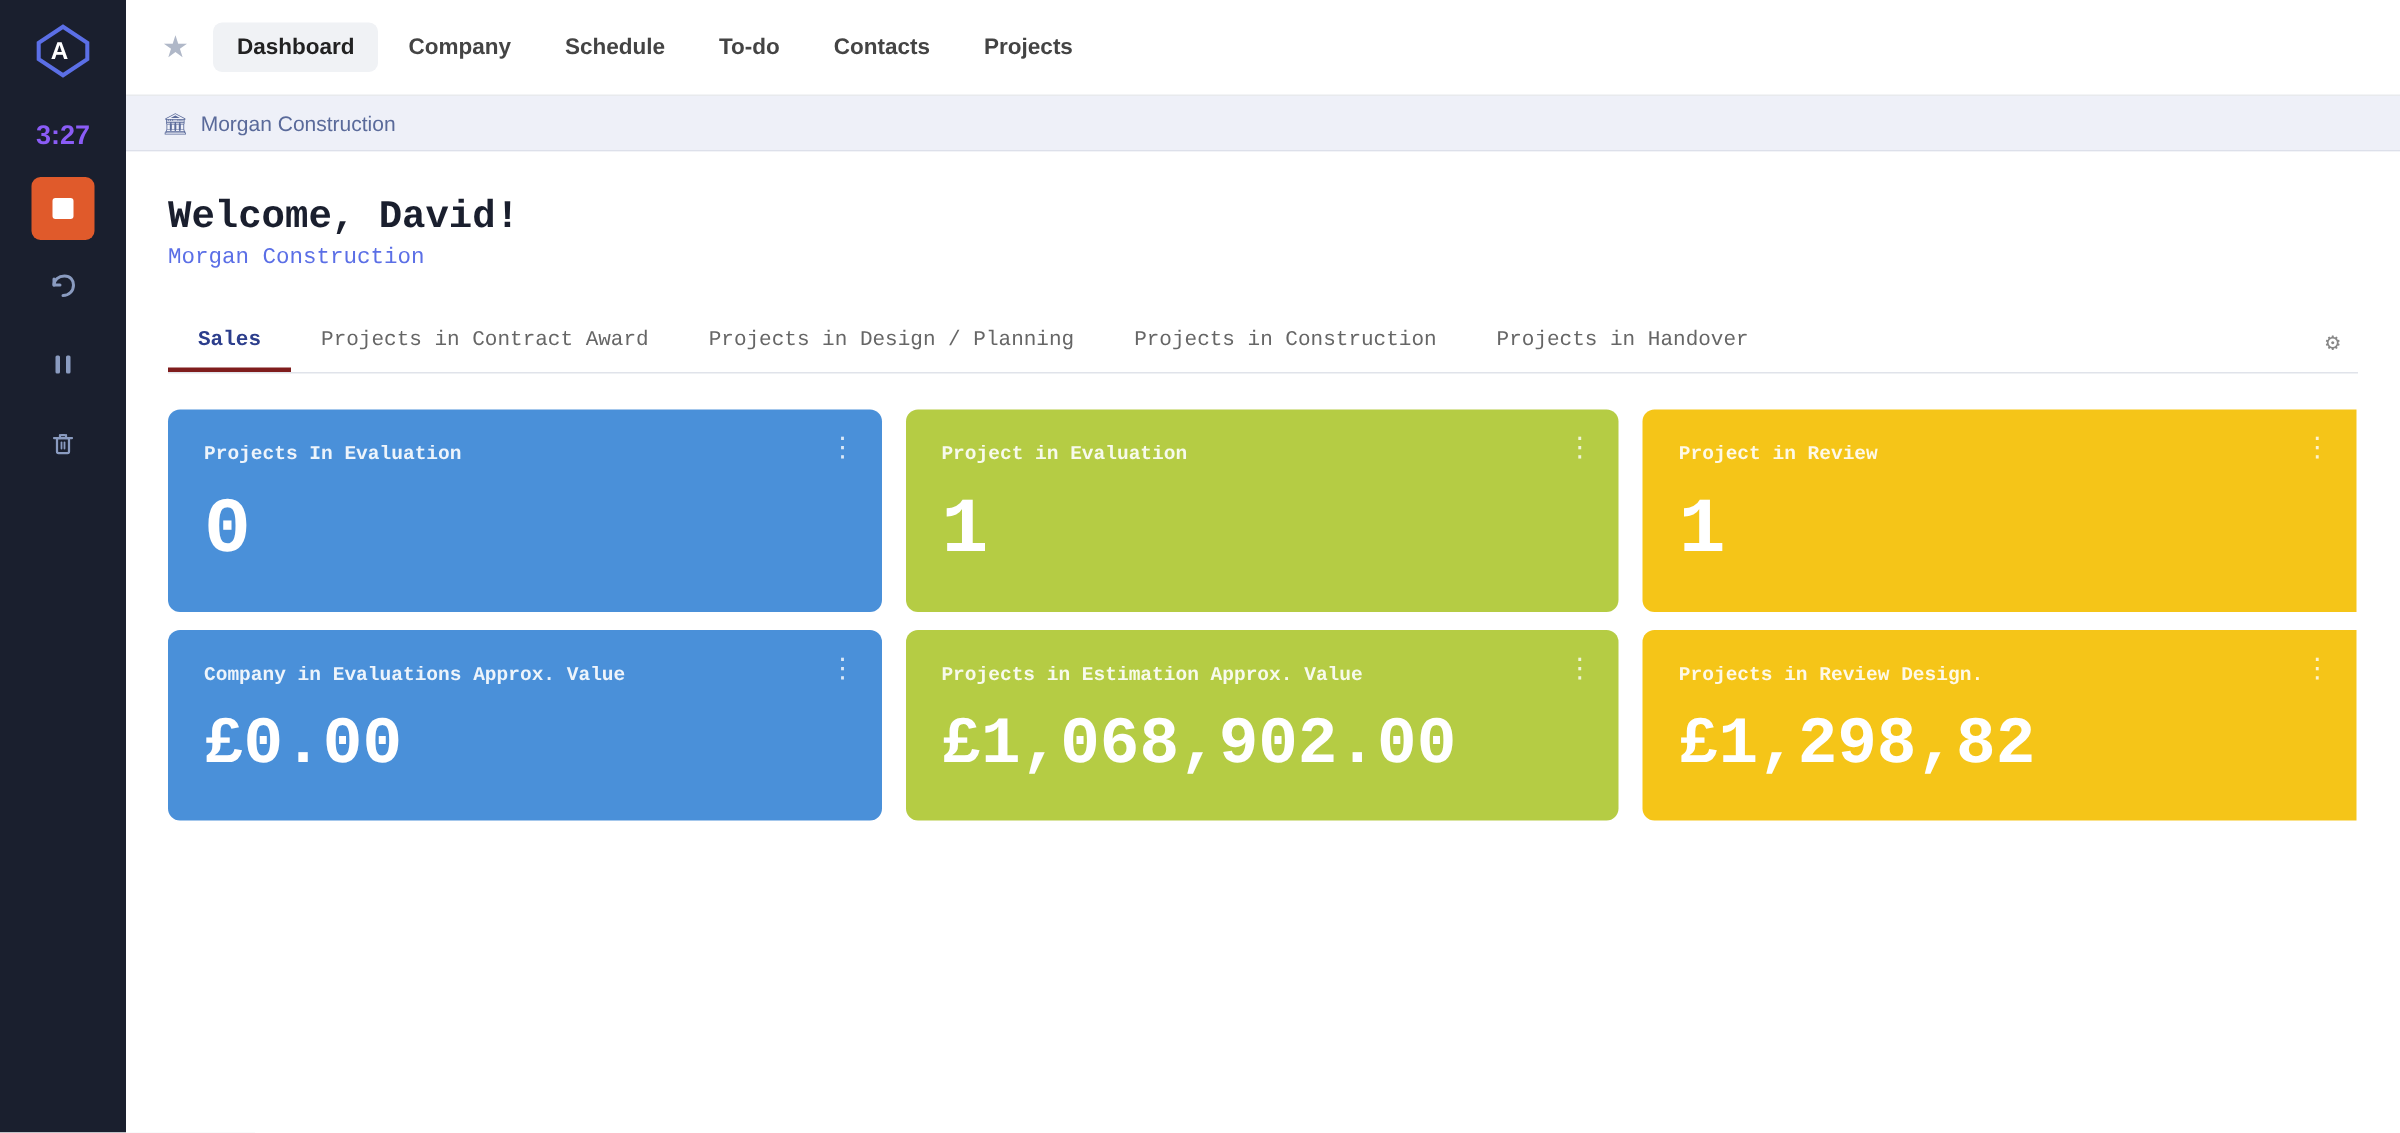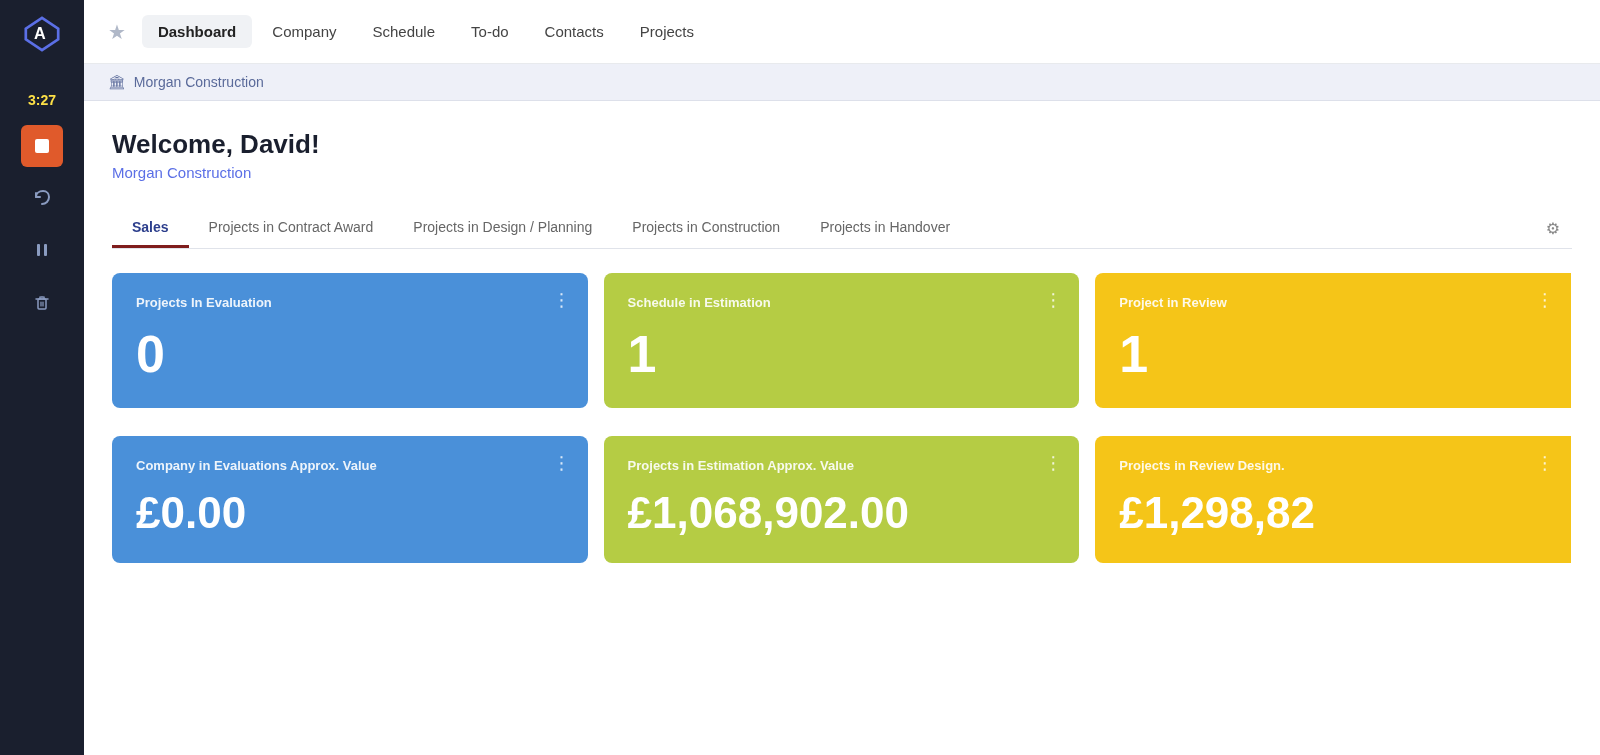--- a/index.html
+++ b/index.html
@@ -18,24 +18,24 @@
     .sidebar-logo {
       width: 44px;
       height: 44px;
       margin-bottom: 20px;
       display: flex;
       align-items: center;
       justify-content: center;
     }
     .sidebar-logo svg { width: 36px; height: 36px; }
     .sidebar-time {
-      color: #fde047;
-      font-size: 14px;
+      color: #8b5cf6;
+      font-size: 18px;
       font-weight: 600;
-      margin-top: 16px;
+      margin-top: 4px;
       margin-bottom: 12px;
     }
     .sidebar-btn {
       width: 42px;
       height: 42px;
       border-radius: 6px;
       margin: 5px 0;
       display: flex;
       align-items: center;
       justify-content: center;
@@ -66,21 +66,21 @@
       cursor: pointer;
     }
     .topnav-nav {
       display: flex;
       align-items: flex-end;
       gap: 4px;
     }
     .nav-item {
       padding: 8px 16px;
       font-size: 15px;
-      font-weight: 400;
+      font-weight: 700;
       color: #444;
       cursor: pointer;
       border-radius: 6px;
     }
     .nav-item.active {
       background: #f0f2f5;
       color: #222;
       font-weight: 600;
     }
 
@@ -101,20 +101,21 @@
       font-weight: 500;
     }
 
     
     .content {
       flex: 1;
       overflow-y: auto;
       overflow-x: hidden;
       padding: 28px 28px 0 28px;
       background: white;
+      font-family: Liberation Mono, monospace;
     }
     .welcome-title {
       font-size: 26px;
       font-weight: 700;
       color: #1a1f2e;
       margin-bottom: 4px;
     }
     .company-name {
       font-size: 15px;
       color: #5b6fe6;
@@ -146,21 +147,21 @@
     .tab-gear {
       margin-left: auto;
       padding: 10px 12px;
       color: #888;
       cursor: pointer;
       font-size: 16px;
     }
     .cards-row {
       display: flex;
       gap: 16px;
-      margin-bottom: 28px;
+      margin-bottom: 12px;
     }
     .card {
       flex: 0 0 calc(33.33% - 11px);
       min-width: 0;
       border-radius: 8px;
       padding: 22px 24px 28px 24px;
       position: relative;
       color: white;
     }
     .card.blue { background: #4a90d9; }
@@ -270,21 +271,21 @@
 
     <div class="cards-row">
 
       <div class="card blue">
         <div class="card-title">Projects In Evaluation</div>
         <div class="card-menu three-dots"></div>
         <div class="card-value">0</div>
       </div>
 
       <div class="card green">
-        <div class="card-title">Schedule in Estimation</div>
+        <div class="card-title">Project in Evaluation</div>
         <div class="card-menu three-dots"></div>
         <div class="card-value">1</div>
       </div>
 
       <div class="card yellow" style="border-radius:8px 0 0 8px;">
         <div class="card-title">Project in Review</div>
         <div class="card-menu three-dots"></div>
         <div class="card-value">1</div>
       </div>
     </div>

